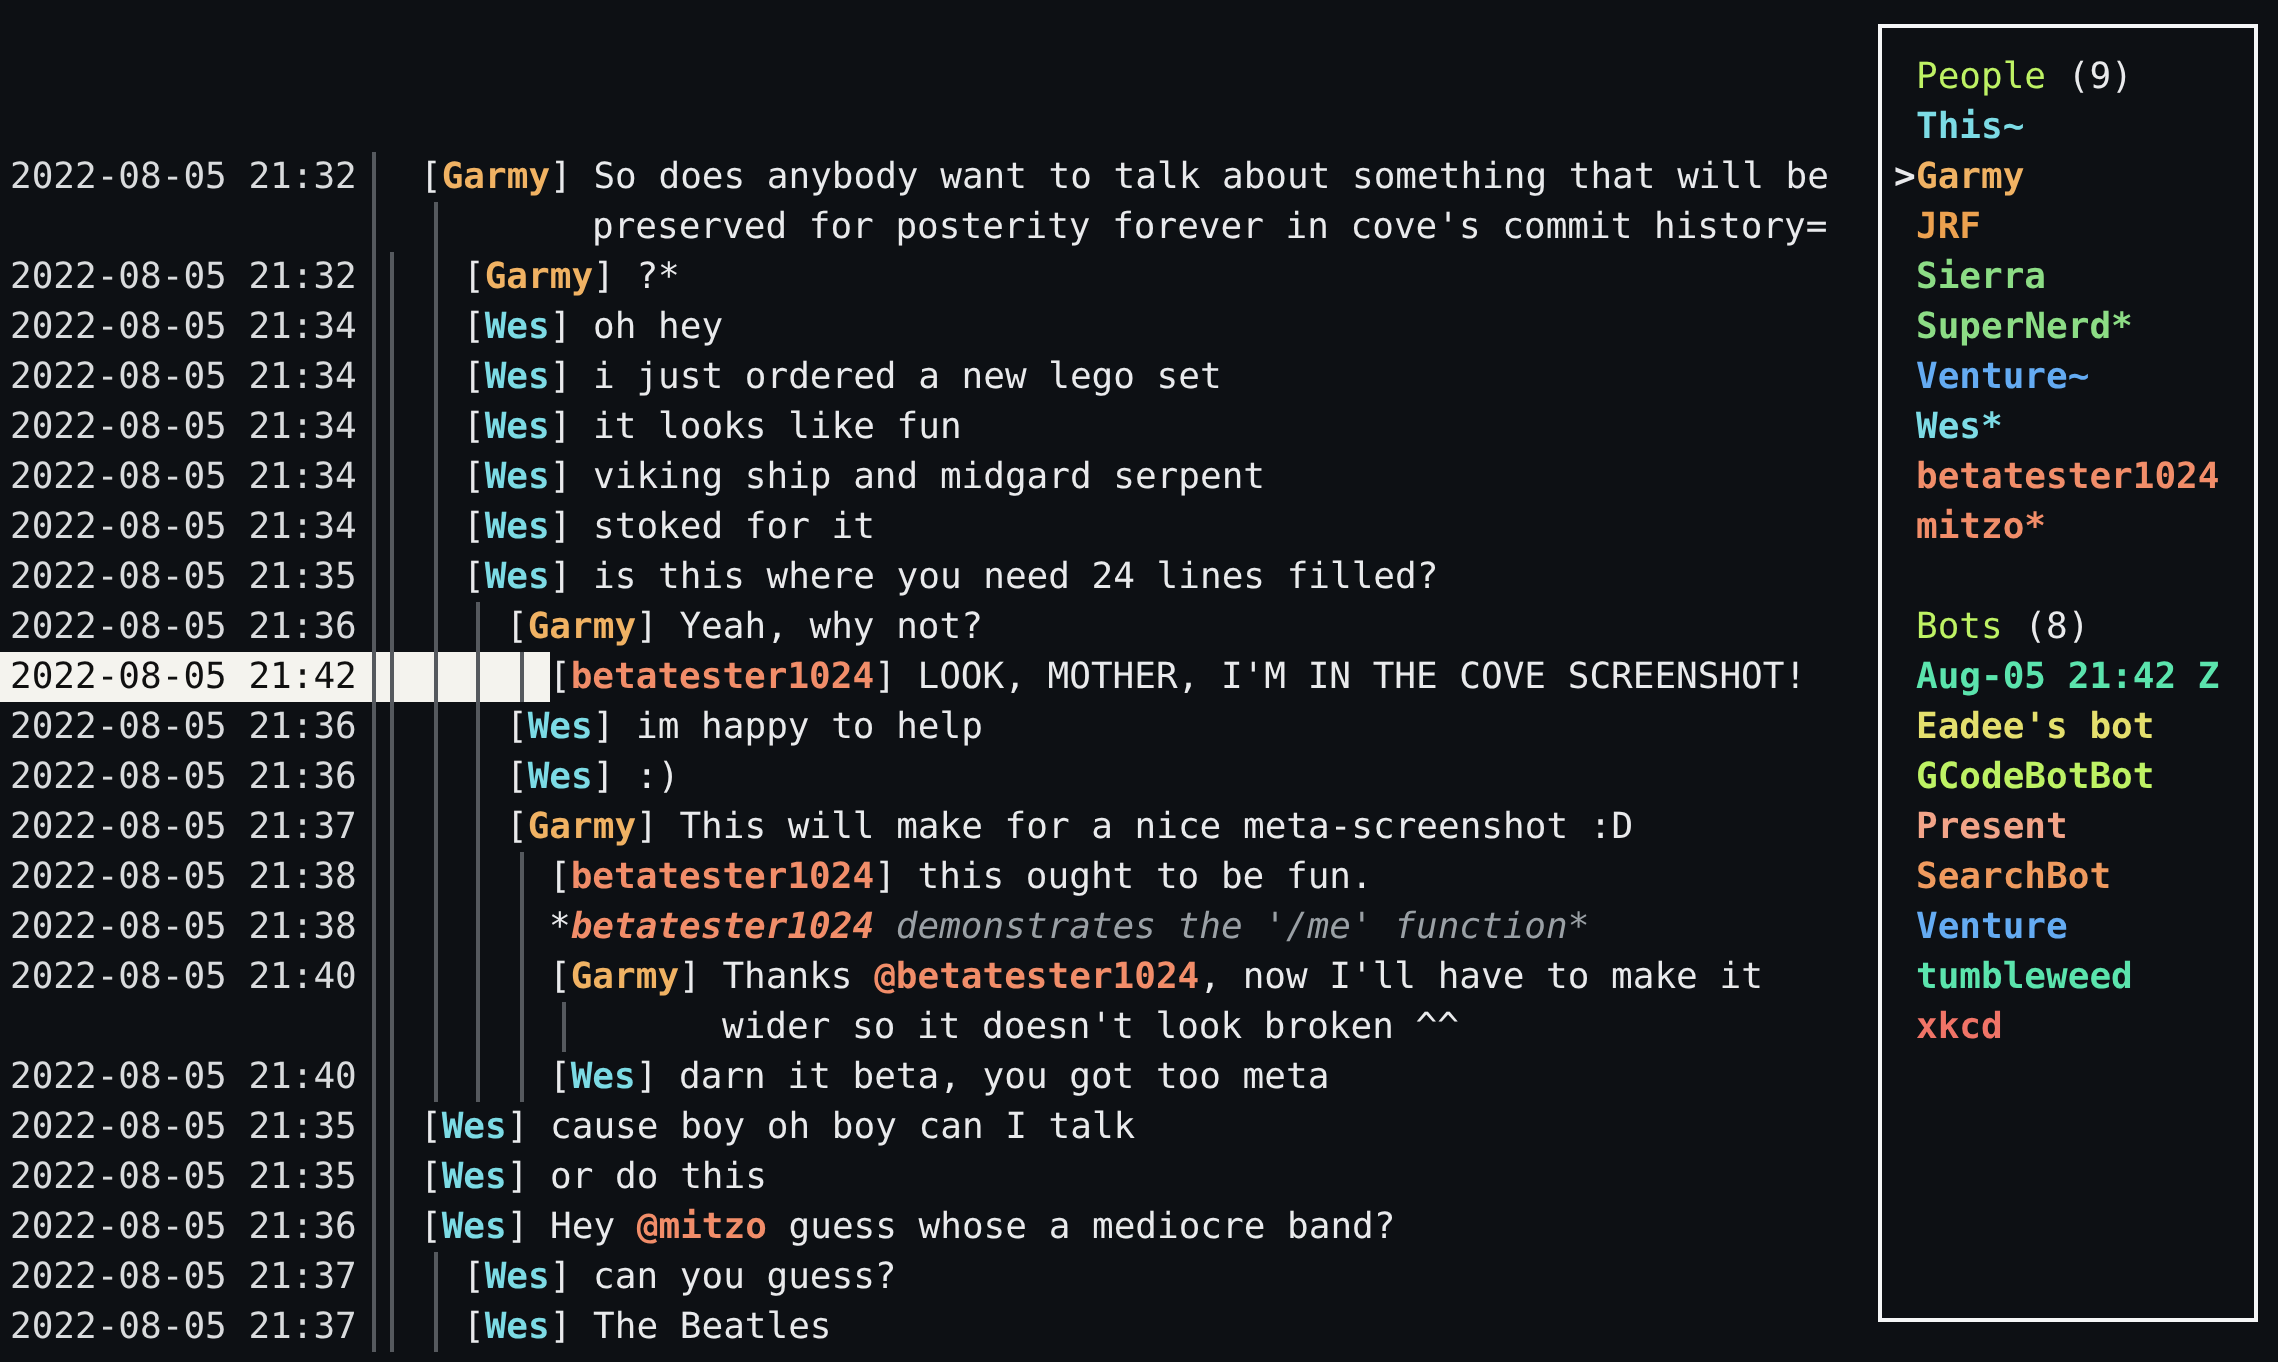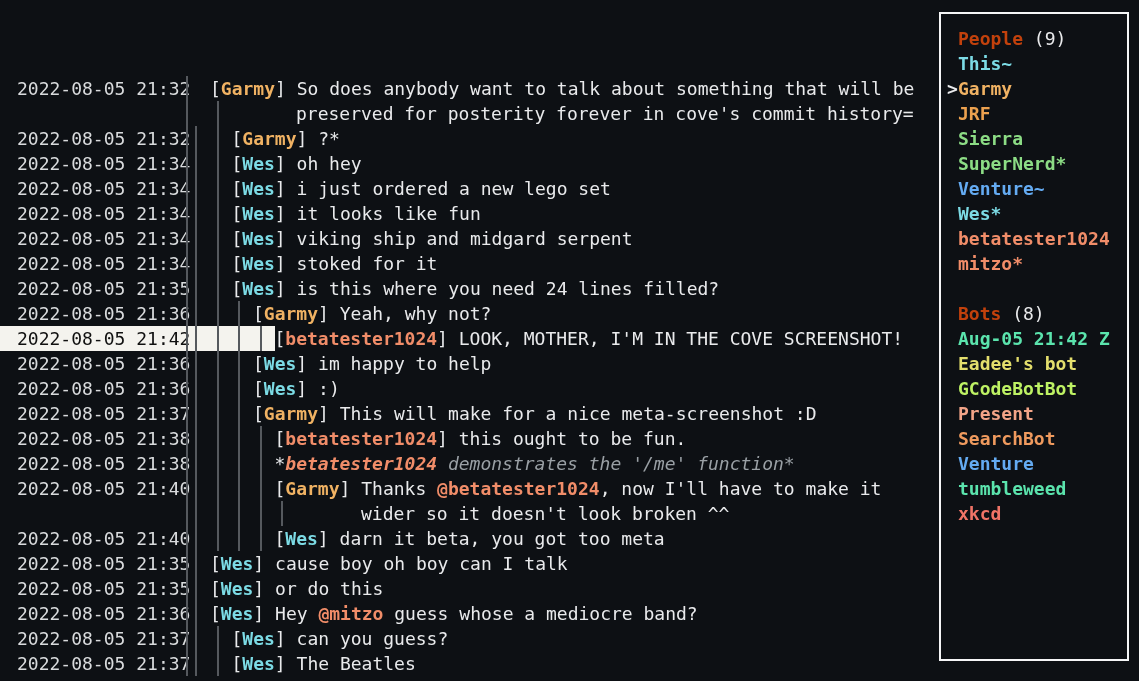--- a/index.html
+++ b/index.html
@@ -7,26 +7,26 @@
        font-family:"DejaVu Sans Mono",monospace;font-size:18px;color:#e9eaec;}
   
   .header-box{position:absolute;left:8px;top:12px;width:922px;height:50px;
        border:2px solid #f5f6f7;box-sizing:border-box;line-height:46px;padding-left:13px;
        white-space:pre;}
   
   .sidebar{position:absolute;left:939px;top:12px;width:190px;height:649px;
        border:2px solid #f5f6f7;box-sizing:border-box;padding-top:12px;}
   .side-row{position:relative;height:25px;line-height:25px;padding-left:17px;white-space:pre;}
   .side-row .sel{position:absolute;left:6px;color:#e9eaec;font-weight:bold;}
-  .side-title{font-weight:bold;color:#c2410c;}
+  .side-title{font-weight:normal;color:#bef264;}
   .side-count{font-weight:normal;color:#e9eaec;}
   
   .messages{position:absolute;left:0;top:76px;width:939px;height:605px;}
   .row{position:relative;height:25px;line-height:25px;white-space:pre;}
-  .ts{position:absolute;left:17px;color:#d9dbdd;}
+  .ts{position:absolute;left:5px;color:#d9dbdd;}
   .vline{position:absolute;top:0;bottom:0;width:2px;background:#55595e;}
   .msg{position:absolute;top:0;}
   .row.hl .hlband{position:absolute;left:0;top:0;bottom:0;background:#f4f3ee;}
   .row.hl .ts{color:#101010;}
   .b{font-weight:bold;}
   .i{font-style:italic;}
 </style>
 </head>
 <body>
 

